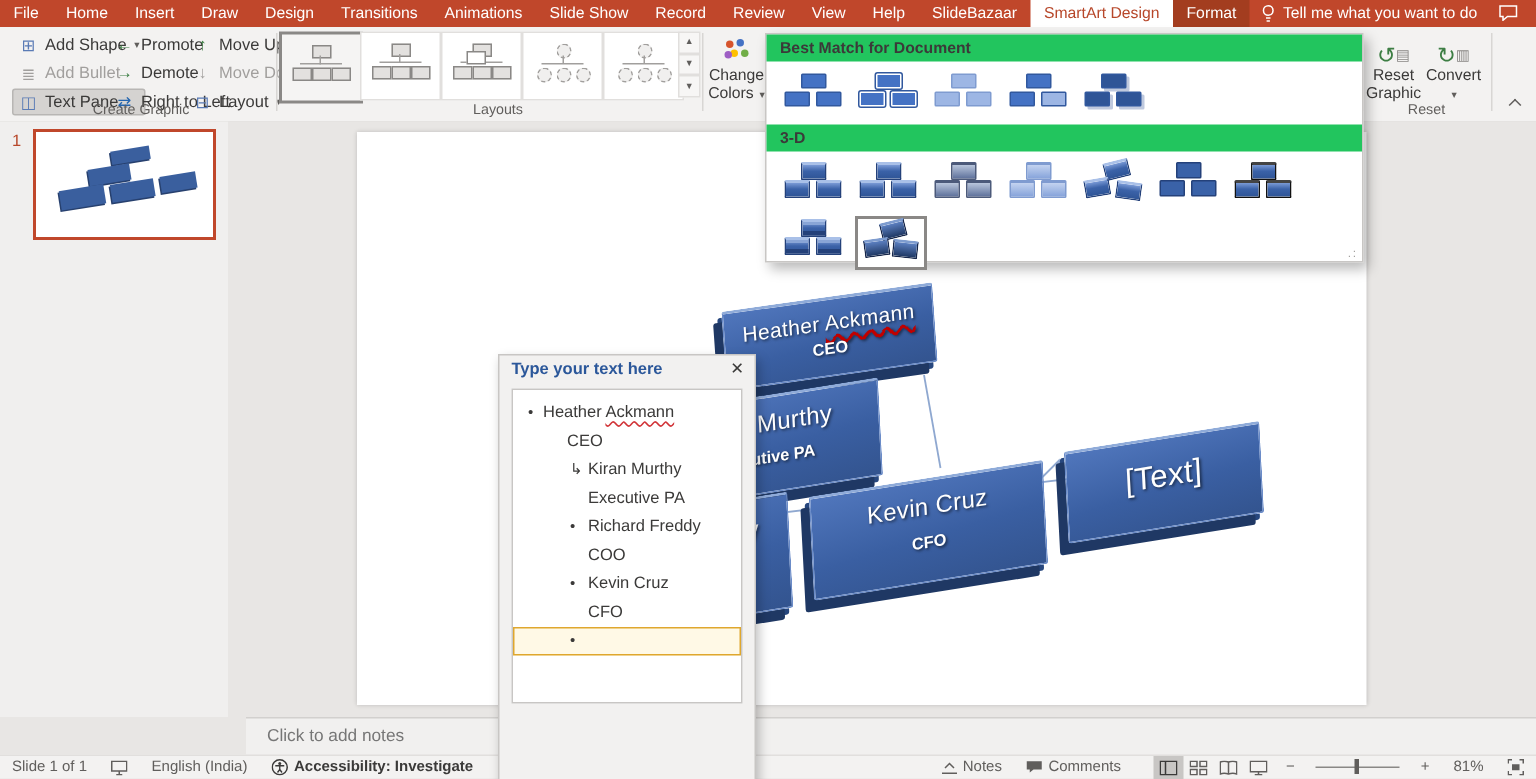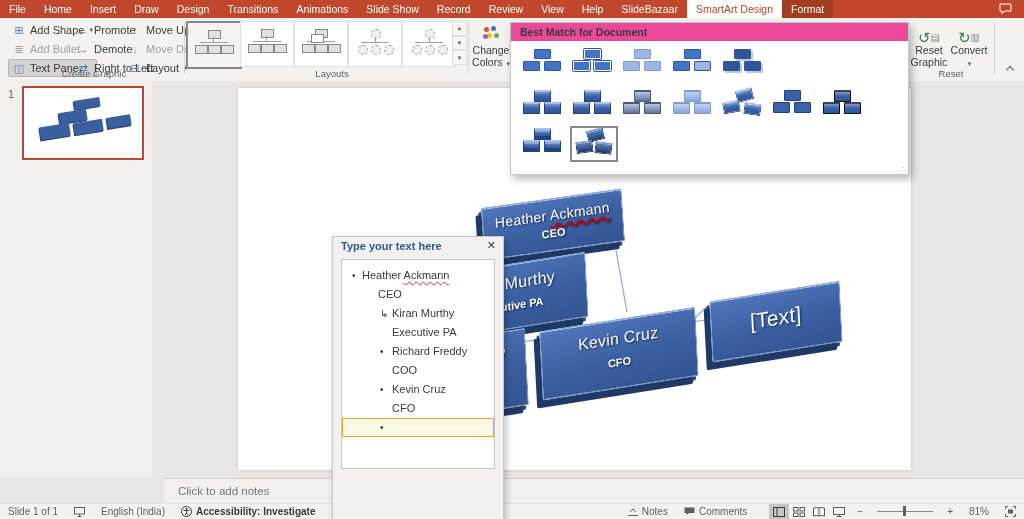--- a/index.html
+++ b/index.html
@@ -41,21 +41,21 @@
   .bigbtn{position:absolute;top:2px;width:38px;height:58px;display:flex;flex-direction:column;align-items:center;
     text-align:center;font-size:10.5px;line-height:12px;border-radius:2px;}
   .bigbtn .bico{height:24px;display:flex;align-items:flex-end;justify-content:center;font-size:15px;}
   .dots{position:relative;width:18px;height:18px;}
   .dots i{position:absolute;width:5px;height:5px;border-radius:50%;}
   .collapse{position:absolute;right:8px;bottom:4px;width:12px;height:12px;color:#605e5c;font-size:9px;text-align:center;}
   .chev{display:inline-block;width:5px;height:5px;border-left:1px solid #605e5c;border-top:1px solid #605e5c;transform:rotate(45deg);}
   
   .popup{position:absolute;left:510px;top:22px;width:397px;height:151px;background:#fff;
     border:1px solid #C8C6C4;box-shadow:3px 4px 8px rgba(0,0,0,.28);z-index:60;font-size:10.5px;color:#3b3a39;}
-  .pophead{height:18px;line-height:18px;padding-left:9px;font-weight:bold;background:#ec4899;}
+  .pophead{height:18px;line-height:18px;padding-left:9px;font-weight:bold;background:#22c55e;}
   .poprow{display:flex;gap:6px;padding:5px 0 5px 9px;}
   .thumb{width:44px;height:32px;position:relative;}
   .thumb.sel3d{border:2px solid #8A8886;background:#fff;box-shadow:inset 0 0 0 2px #fff;}
   .tb{position:absolute;width:15px;height:8px;border-radius:1px;}
   .popgrip{position:absolute;right:3px;bottom:1px;font-size:8px;color:#A19F9D;letter-spacing:1px;}
   
   .bm .tb{background:#4472C4;border:1px solid #31589E;}
   .bm .t{left:14px;top:3px;} .bm .b1{left:3px;top:15px;} .bm .b2{left:24px;top:15px;}
   .v-bm2 .tb{background:#4472C4;border:1px solid #fff;outline:1px solid #31589E;}
   .v-bm3 .tb{background:#9DB6E4;border-color:#7F9BD0;}
@@ -145,20 +145,28 @@
       <div class="tab">Animations</div>
       <div class="tab">Slide Show</div>
       <div class="tab">Record</div>
       <div class="tab">Review</div>
       <div class="tab">View</div>
       <div class="tab">Help</div>
       <div class="tab">SlideBazaar</div>
       <div class="tab active">SmartArt Design</div>
       <div class="tab contextual">Format</div>
     </div>
+  <div class="tellme">
+    <svg width="9" height="12" viewBox="0 0 9 12">
+      <circle cx="4.5" cy="4" r="3.2" fill="none" stroke="#fff" stroke-width="1"></circle>
+      <line x1="3" y1="9" x2="6" y2="9" stroke="#fff" stroke-width="1"></line>
+      <line x1="3.4" y1="11" x2="5.6" y2="11" stroke="#fff" stroke-width="1"></line>
+    </svg>
+    <span>Tell me what you want to do</span>
+  </div>
   <div class="tb-comment">
     <svg width="13" height="11" viewBox="0 0 13 11">
       <path d="M1 1 h11 v7 h-6 l-3 2.5 v-2.5 h-2 z" fill="none" stroke="#fff" stroke-width="1"></path>
     </svg>
   </div>
 </div>
 
 <div class="ribbon">
   <div class="grp" style="left:6px;width:176px;">
     <div class="col" style="left:2px;">
@@ -334,20 +342,21 @@
         <span class="tb t"></span>
         <span class="tb b1"></span>
         <span class="tb b2"></span>
       </div>
       <div class="thumb bm v-bm5">
         <span class="tb t"></span>
         <span class="tb b1"></span>
         <span class="tb b2"></span>
       </div>
     </div>
+  <div class="pophead">3-D</div>
   <div class="poprow" style="flex-wrap:wrap;">
       <div class="thumb td v-td1">
         <span class="tb t"></span>
         <span class="tb b1"></span>
         <span class="tb b2"></span>
       </div>
       <div class="thumb td v-td2">
         <span class="tb t"></span>
         <span class="tb b1"></span>
         <span class="tb b2"></span>

